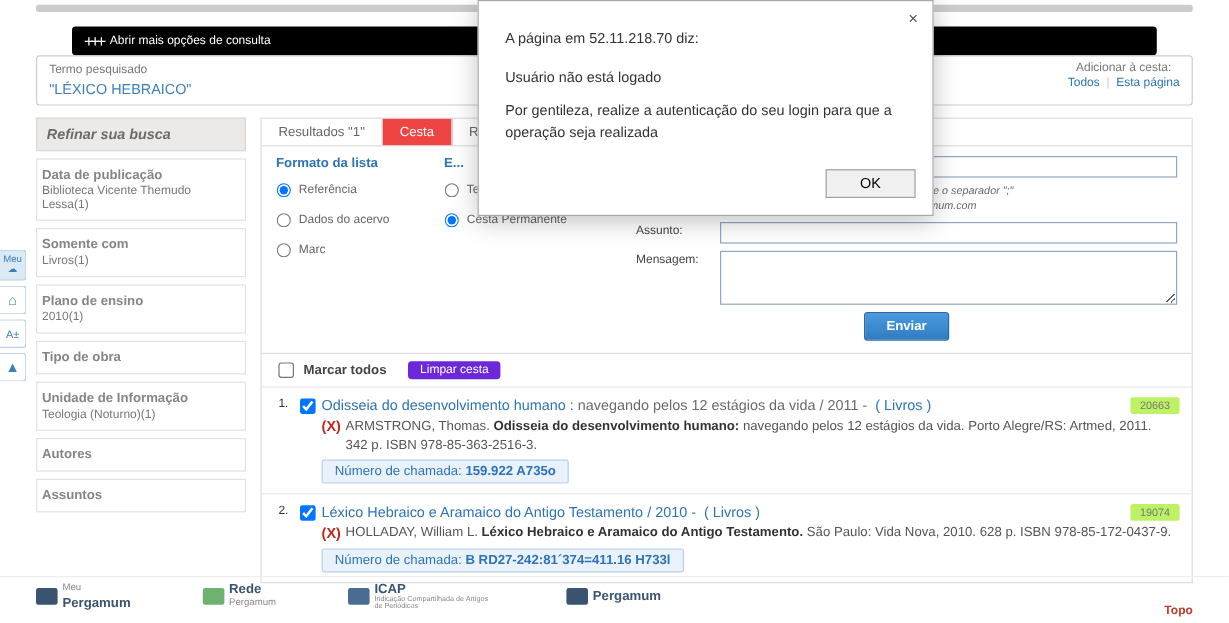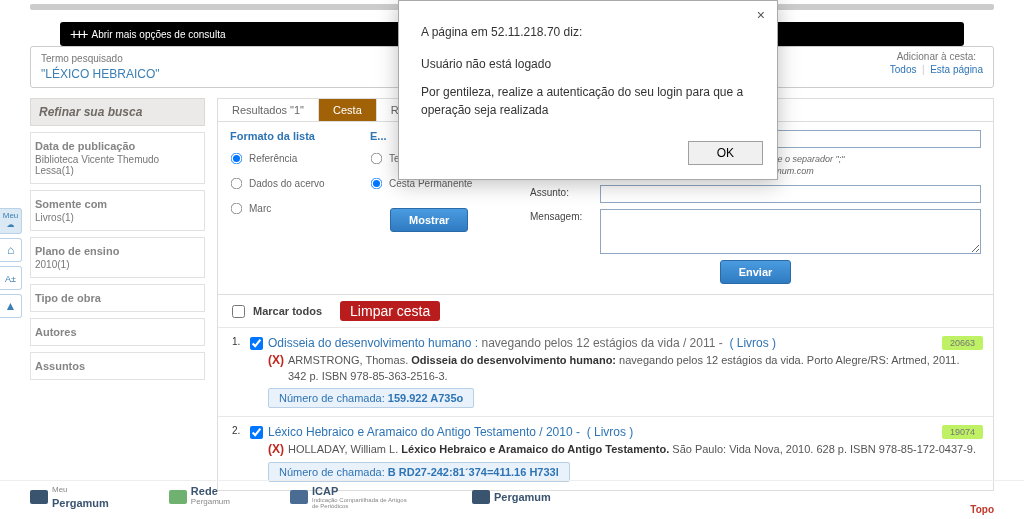--- a/index.html
+++ b/index.html
@@ -26,21 +26,21 @@
     .side-sub { color:#777; font-size:10px; margin-top:2px; }
 
     .left-toolbar { position:absolute; left:0; top:208px; width:22px; display:flex; flex-direction:column; gap:4px; }
     .lt-item { background:#dbe9f5; color:#3a7fb5; font-size:12px; text-align:center; padding:4px 1px; cursor:pointer; border-top-right-radius:3px; border-bottom-right-radius:3px; border:1px solid #bad2e7; border-left:none; }
     .lt-white { background:#fff; }
 
     .content { flex:1; border:1px solid #ddd; border-top:none; background:#fff; }
 
     .tabs { display:flex; border-bottom:1px solid #ddd; border-top:1px solid #ddd; }
     .tab { padding:5px 14px; color:#666; cursor:pointer; font-size:11px; border-right:1px solid #ddd; }
-    .tab.active { background:#a16207; color:#fff; }
+    .tab.active { background:#ef4444; color:#fff; }
 
     .upper-panels { display:flex; padding:8px 12px 10px; }
 
     .formato-col { width:140px; }
     .panel-title { color:#2e74b5; font-weight:bold; font-size:11px; margin-bottom:10px; }
     .rad-row { display:flex; align-items:center; gap:6px; margin-bottom:12px; color:#666; font-size:10px; }
     input[type=radio] { transform:scale(.9); }
 
     .envio-col { width:160px; }
     .btn-mostrar { margin-top:18px; margin-left:20px; }
@@ -48,21 +48,21 @@
 
     .email-col { flex:1; }
     .field-row { display:flex; margin-bottom:6px; gap:10px; }
     .field-label { width:60px; color:#444; font-size:10px; text-align:left; padding-top:2px; }
     .field-row input, .field-row textarea { flex:1; border:1px solid #8fa7c2; padding:2px 4px; font-size:11px; }
     .hint { font-style:italic; font-size:9px; color:#666; margin-left:70px; margin-bottom:8px; line-height:1.3; }
     .enviar-wrap { text-align:center; margin-top:4px; }
 
     .marcar-row { display:flex; align-items:center; gap:8px; padding:6px 14px; border-top:1px solid #ddd; }
     .marcar-label { font-weight:bold; color:#444; }
-    .limpar-badge { background:#b91c1c; color:#fff; padding:2px 10px; border-radius:3px; font-size:14px; margin-left:10px; cursor:pointer; }
+    .limpar-badge { background:#6d28d9; color:#fff; padding:2px 10px; border-radius:3px; font-size:10px; margin-left:10px; cursor:pointer; }
 
     .result-item { display:flex; padding:8px 14px; border-top:1px solid #e8e8e8; position:relative; }
     .result-num { width:18px; color:#333; font-size:10px; }
     .result-check { width:18px; padding-top:1px; }
     .result-body { flex:1; }
     .result-title { color:#2e74b5; font-size:12px; margin-bottom:3px; }
     .result-title .grey { color:#6b6b6b; }
     .result-row2 { display:flex; align-items:flex-start; gap:4px; }
     .xmark { color:#c1261c; font-weight:bold; font-size:12px; }
     .result-biblio { color:#555; font-size:11px; line-height:1.4; }
@@ -128,20 +128,24 @@
 
       <div class="side-section">
         <div class="side-heading">Plano de ensino</div>
         <div class="side-sub">2010(1)</div>
       </div>
 
       <div class="side-section">
         <div class="side-heading">Tipo de obra</div>
       </div>
 
+      <div class="side-section">
+        <div class="side-heading">Unidade de Informação</div>
+        <div class="side-sub">Teologia (Noturno)(1)</div>
+      </div>
 
       <div class="side-section">
         <div class="side-heading">Autores</div>
       </div>
 
       <div class="side-section">
         <div class="side-heading">Assuntos</div>
       </div>
     </div>
 
@@ -174,21 +178,20 @@
         <div class="envio-col">
           <div class="panel-title">E...</div>
           <label class="rad-row">
               <input type="radio" name="out" style="">
               <span>Tela</span>
             </label>
           <label class="rad-row">
               <input type="radio" name="out" checked="" style="">
               <span>Cesta Permanente</span>
             </label>
-          <div class="btn-mostrar"><button class="btn-blue">Mostrar</button></div>
         </div>
 
         <div class="email-col">
           <div class="field-row">
             <div class="field-label">Para:</div>
             <input type="text" style="">
           </div>
           <div class="hint">
             <span>Para enviar mais de um email por favor utilize o separador ";"</span><br>
             <span>Ex.: usuario@pergamum.com;outro@pergamum.com</span>

